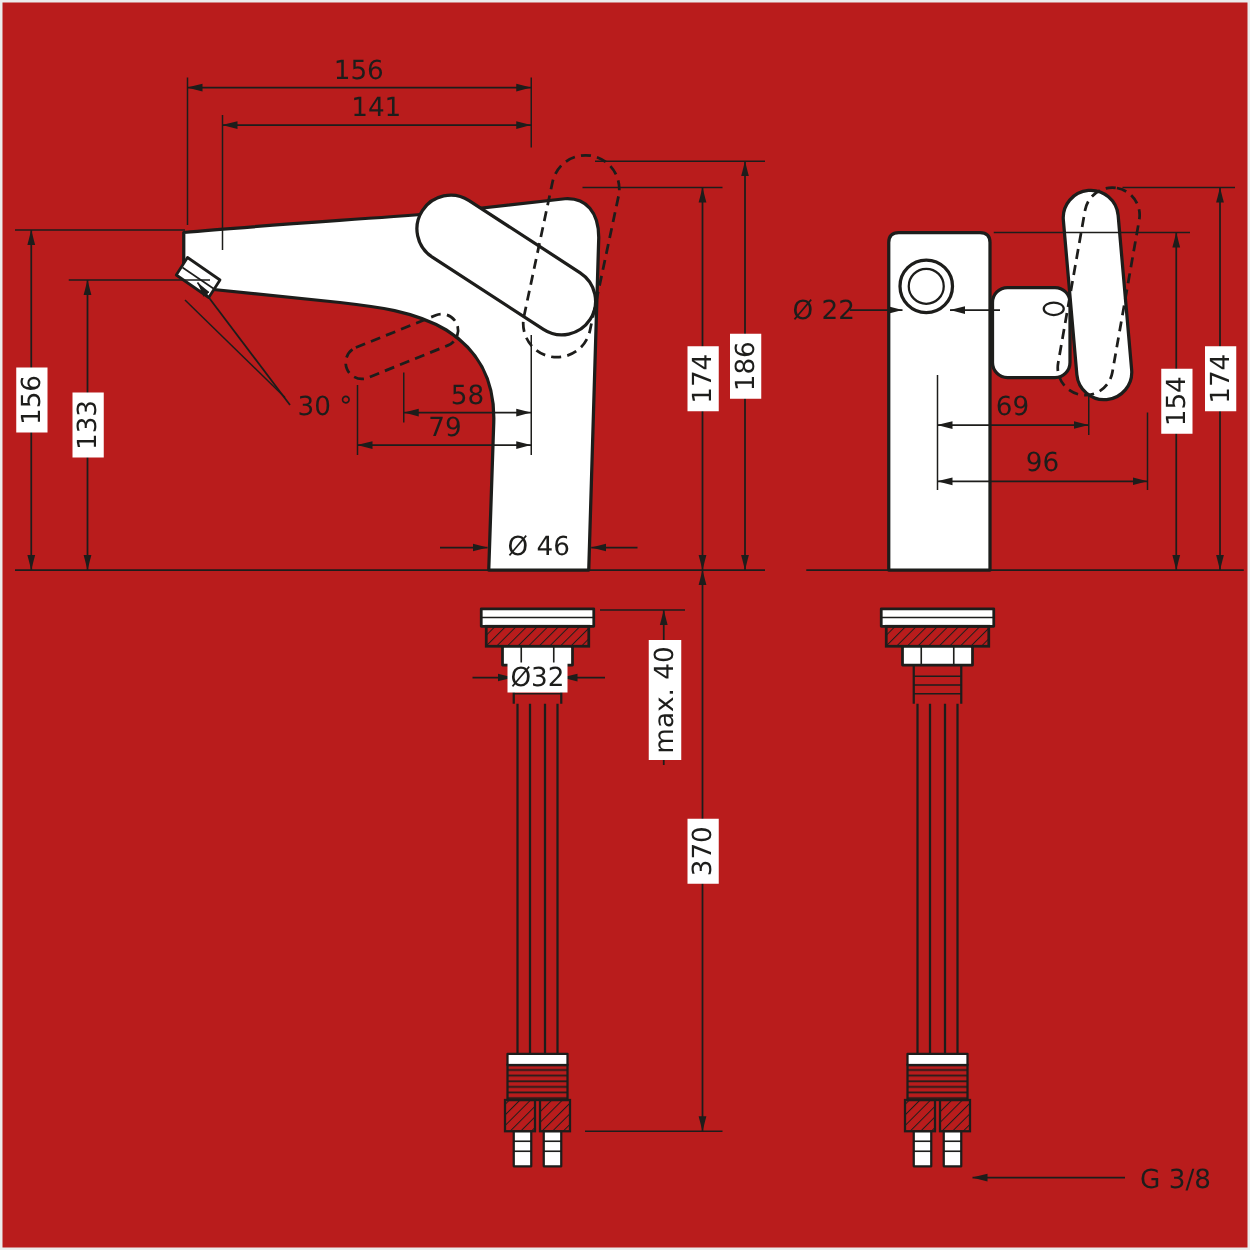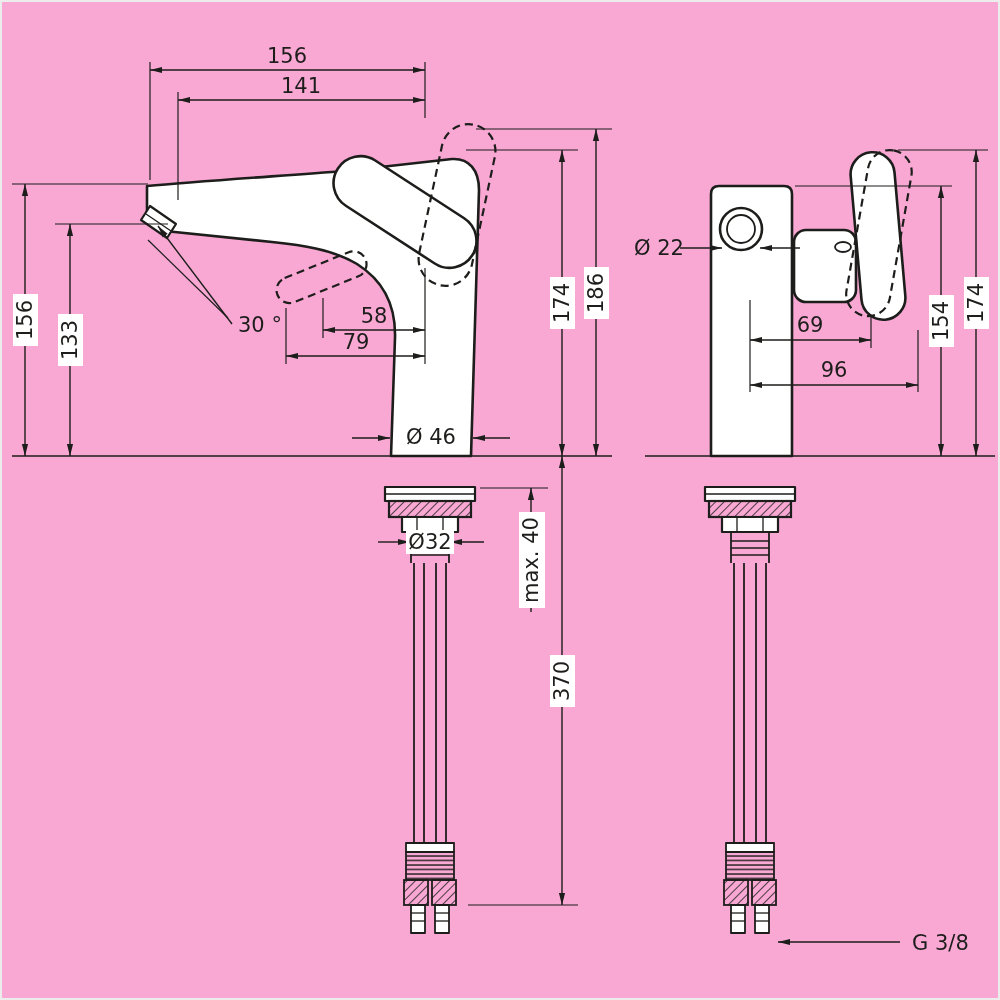--- a/index.html
+++ b/index.html
@@ -1,16 +1,16 @@
 <!DOCTYPE html>
 <html><head>
 <meta charset="utf-8">
 <style>
   html,body{margin:0;padding:0;background:#fff;}
-  .stage{position:relative;width:1000px;height:1000px;background:#f9a8d4;overflow:hidden;}
+  .stage{position:relative;width:1000px;height:1000px;background:#b91c1c;overflow:hidden;}
   .frame{position:absolute;inset:0;border:2px solid #ececec;pointer-events:none;}
   svg{position:absolute;left:0;top:0;}
   .t{font-family:"DejaVu Sans","Liberation Sans",sans-serif;font-size:21px;fill:#1d1d1b;}
   .obj{fill:#fff;stroke:#1d1d1b;stroke-width:2.6;stroke-linejoin:round;stroke-linecap:round;}
   .oln{fill:none;stroke:#1d1d1b;stroke-width:2.6;stroke-linejoin:round;stroke-linecap:round;}
   .o2{stroke:#1d1d1b;stroke-width:2.2;fill:#fff;stroke-linejoin:round;}
   .o1{stroke:#1d1d1b;stroke-width:1.8;fill:none;stroke-linejoin:round;}
   .o1f{stroke:#1d1d1b;stroke-width:1.8;fill:#fff;stroke-linejoin:round;}
   .d1{stroke:#1d1d1b;stroke-width:1.3;fill:none;}
   .dash{fill:none;stroke:#1d1d1b;stroke-width:2.2;stroke-dasharray:8 5;stroke-linejoin:round;}

